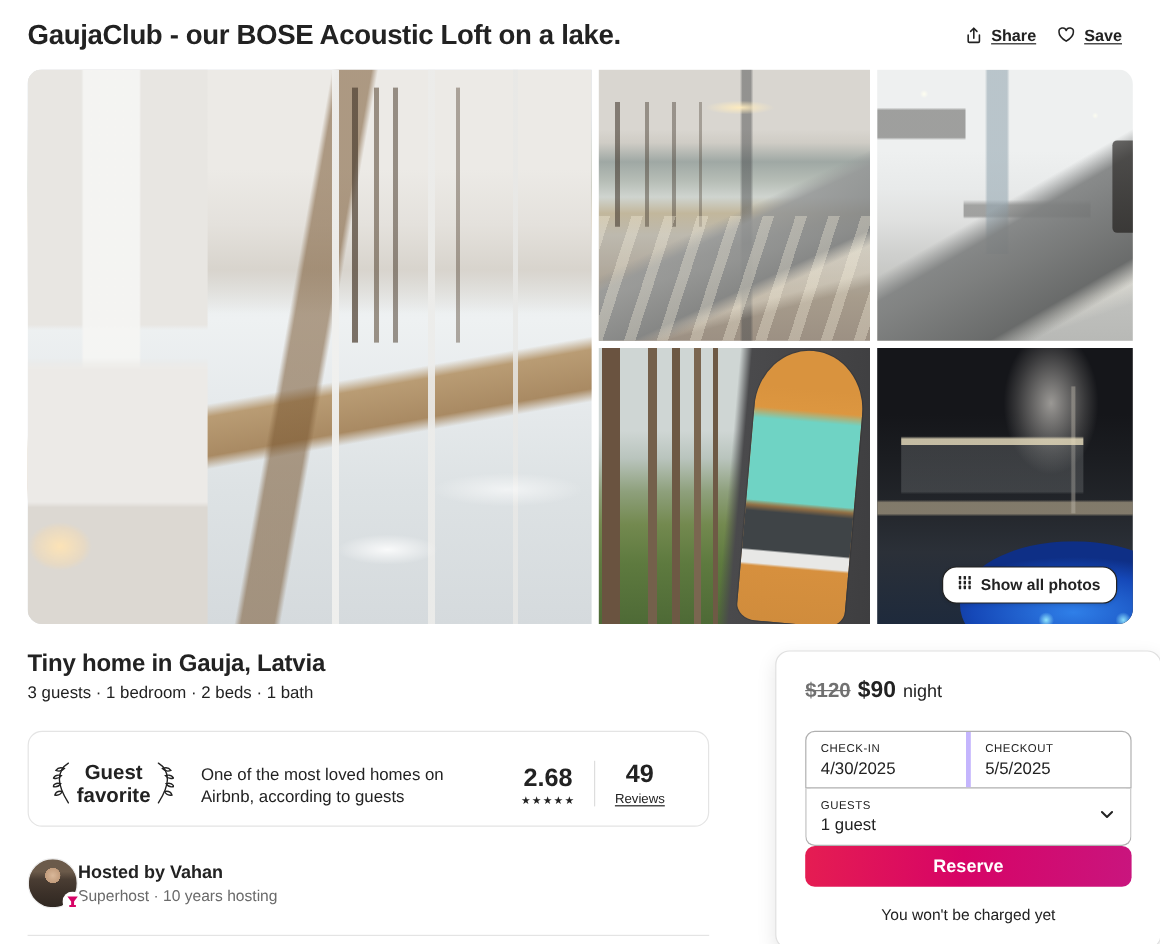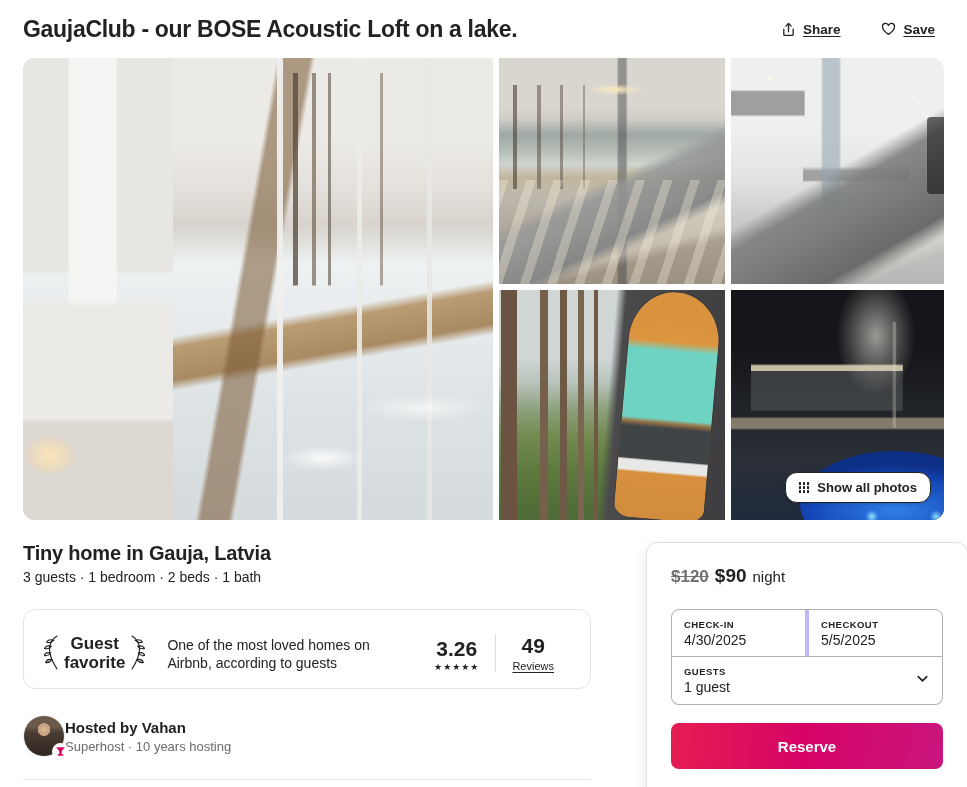--- a/index.html
+++ b/index.html
@@ -22,21 +22,21 @@
     padding: 0 23px;
     height: 58px;
   }
   .page-title {
     font-size: 23px;
     font-weight: 700;
     letter-spacing: -0.3px;
     color: #222222;
     white-space: nowrap;
   }
-  .header-actions { display: flex; align-items: center; gap: 23px; }
+  .header-actions { display: flex; align-items: center; gap: 0; }
   .hdr-btn {
     display: flex;
     align-items: center;
     gap: 7px;
     padding: 7px 9px;
     border-radius: 8px;
     cursor: pointer;
     background: transparent;
     border: none;
   }
@@ -252,21 +252,21 @@
     border-radius: 50%;
     filter: blur(.4px);
   }
 
   
   .show-all {
     position: absolute;
     right: 13px;
     bottom: 17px;
     display: flex;
-    align-items: center;
+    align-items: flex-start;
     gap: 8px;
     background: #ffffff;
     border: 1px solid #222222;
     border-radius: 12px;
     padding: 7px 13px;
     font-size: 13px;
     font-weight: 600;
     color: #222222;
     cursor: pointer;
     box-shadow: 0 1px 3px rgba(0,0,0,.12);
@@ -397,42 +397,41 @@
 
   .date-box {
     border: 1px solid #b0b0b0;
     border-radius: 8px 8px 0 0;
     display: flex;
   }
   .date-cell { flex: 1; padding: 9px 12px 8px 12px; }
   .date-cell + .date-cell { border-left: 4px solid #c4b5fd; }
   .field-label {
     font-size: 9.5px;
-    font-weight: 700;
+    font-weight: 400;
     letter-spacing: .45px;
     color: #222;
     text-transform: uppercase;
   }
   .field-value { font-size: 14px; color: #222; margin-top: 2px; }
 
   .guest-box {
     border: 1px solid #b0b0b0;
     border-top: none;
     border-radius: 0 0 8px 8px;
     padding: 9px 12px 9px 12px;
     display: flex;
     align-items: center;
     justify-content: space-between;
     cursor: pointer;
   }
 
   .reserve-btn {
-    margin-top: 18px;
     width: 100%;
-    height: 46px;
+    height: 34px;
     border: none;
     border-radius: 8px;
     background: linear-gradient(95deg, #e51d52 0%, #d70466 48%, #c9157e 100%);
     color: #ffffff;
     font-size: 15px;
     font-weight: 700;
     font-family: "Liberation Sans", sans-serif;
     cursor: pointer;
   }
   .no-charge {
@@ -521,21 +520,21 @@
           <path d="M9.6 5.4C6.6 4.2 4 5 2.6 7c2.3 1 5 .6 7-1.6z"></path>
           <path d="M7.2 11.4c-3-1-5.6-.1-6.8 2 2.4.8 5 .2 6.8-2z"></path>
           <path d="M6.6 18c-3-.8-5.5.3-6.5 2.4 2.4.7 5 0 6.5-2.4z"></path>
           <path d="M7.8 24.6c-2.9-.6-5.3.7-6.1 2.9 2.4.5 4.9-.4 6.1-2.9z"></path>
         </svg>
       </div>
 
       <div class="gf-desc">One of the most loved homes on Airbnb, according to guests</div>
 
       <div class="gf-stat">
-        <div class="gf-num">3.26</div>
+        <div class="gf-num">2.68</div>
         <div class="gf-stars">★★★★★</div>
       </div>
 
       <div class="gf-stat bordered">
         <div class="gf-num">49</div>
         <div class="gf-sub">Reviews</div>
       </div>
 
     </div>
 

